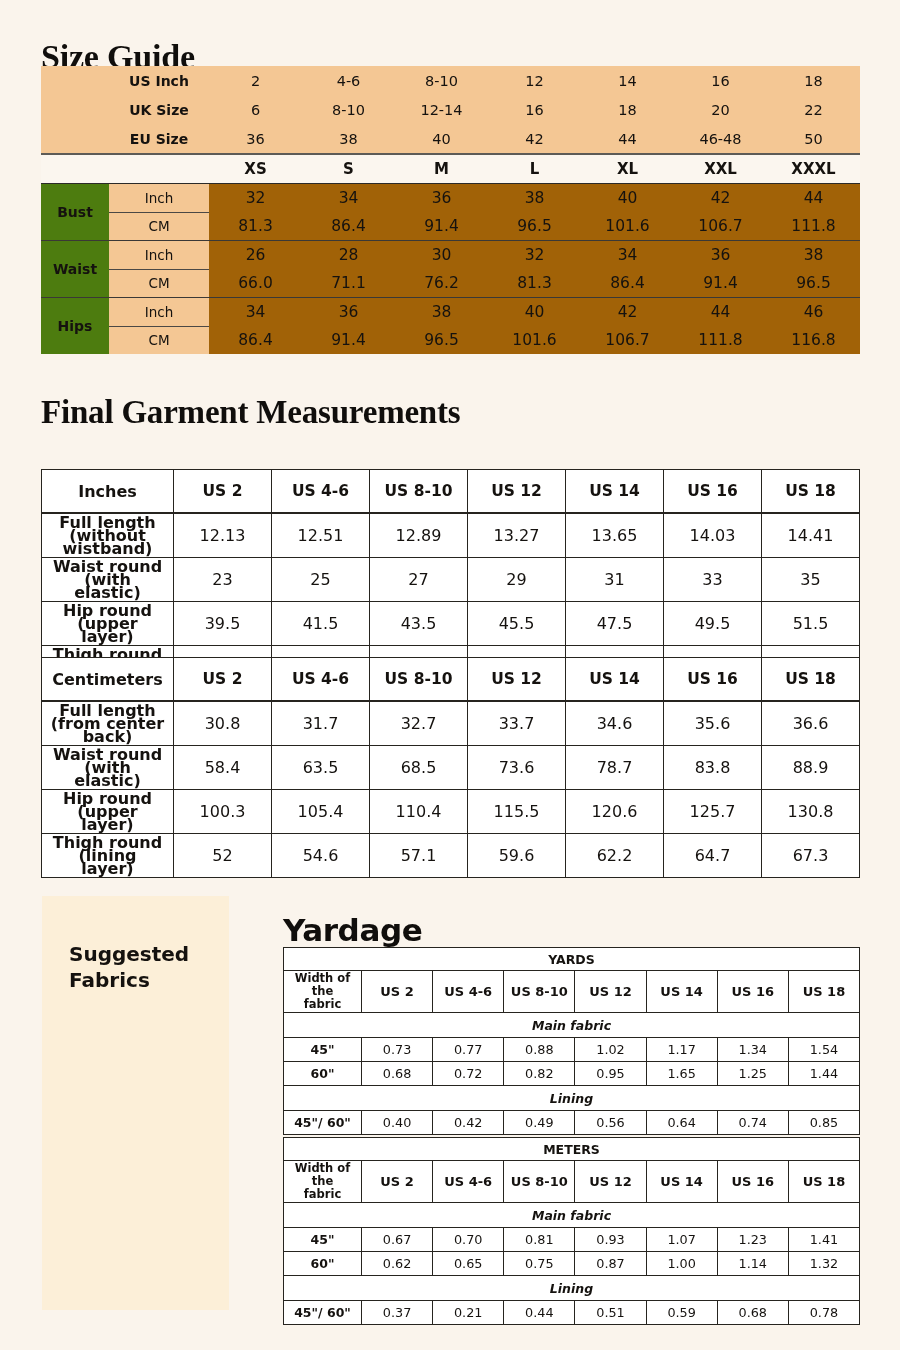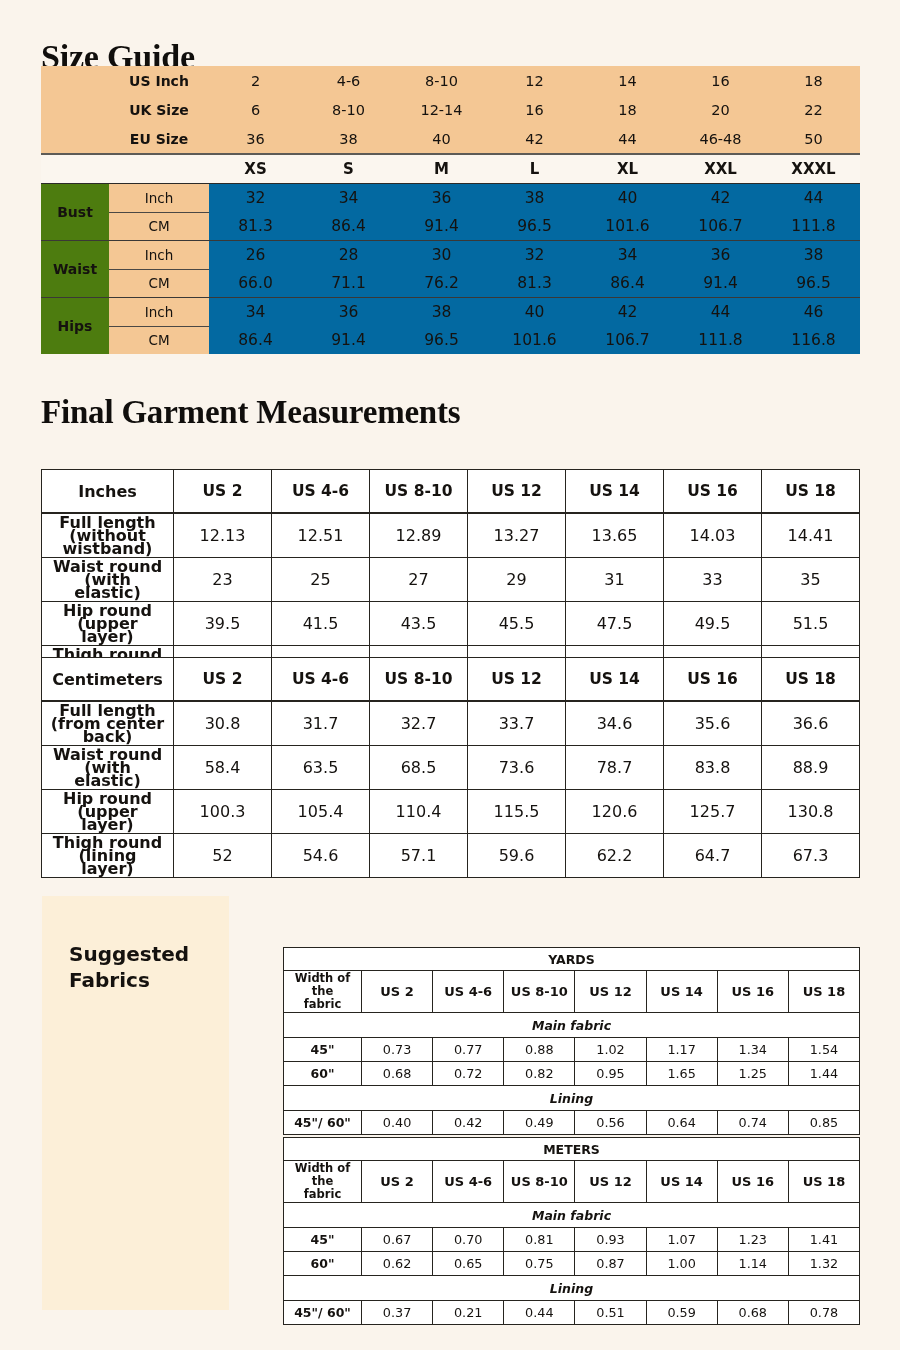--- a/index.html
+++ b/index.html
@@ -95,21 +95,21 @@
     font-family: "DejaVu Sans", sans-serif;
   }
   .sg-unit {
     background: #f4c794;
     font-size: 13.5px;
     text-align: center;
     color: #15120f;
   }
   .sg-unit.inch { border-bottom: 1.4px solid #4a4845; }
   .sg-val {
-    background: #0369a1;
+    background: #a16207;
     font-size: 15.5px;
     height: 28px;
   }
   .sg-grp-sep td { border-top: 1.4px solid #3a3836; }
   .sg-firstcol { width: 68px; }
   .sg-unitcol { width: 100px; }
 
   
   .fgm-table {
     position: absolute;
@@ -485,20 +485,21 @@
           <td>64.7</td>
           <td>67.3</td>
         </tr>
       </tbody>
   </table>
 
   <div id="fabrics-panel">
     <div id="fabrics-heading">Suggested Fabrics</div>
   </div>
 
+  <h1 id="yardage-title" class="section-title">Yardage</h1>
 
   <table id="yards-table" class="yard-table">
     <colgroup>
         <col style="width:78px">
         <col>
         <col>
         <col>
         <col>
         <col>
         <col>

